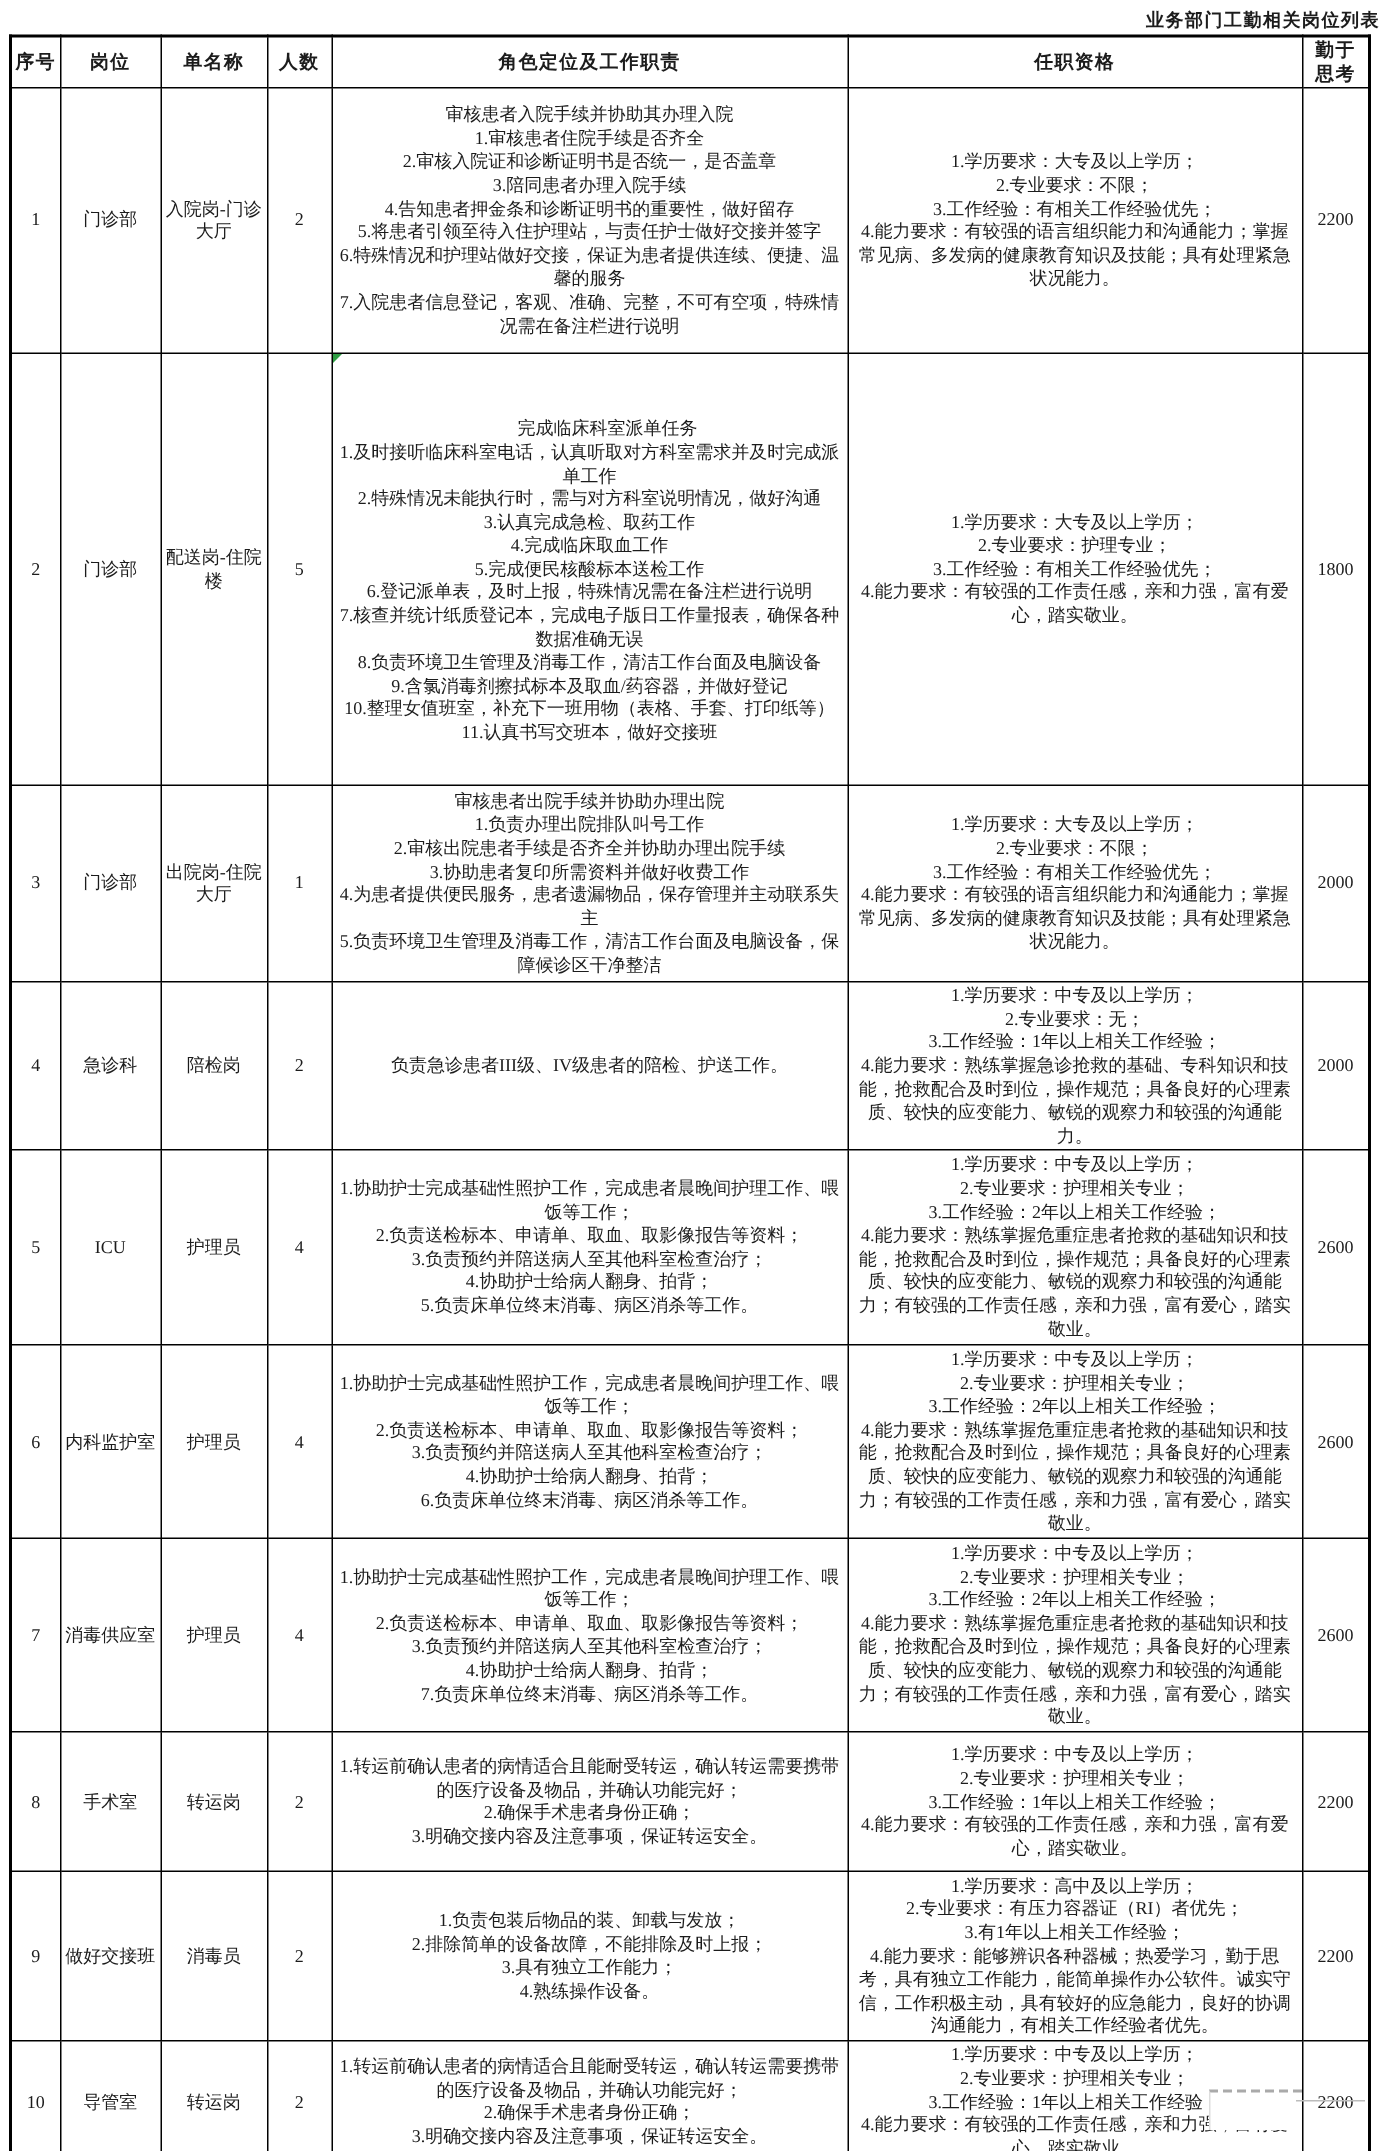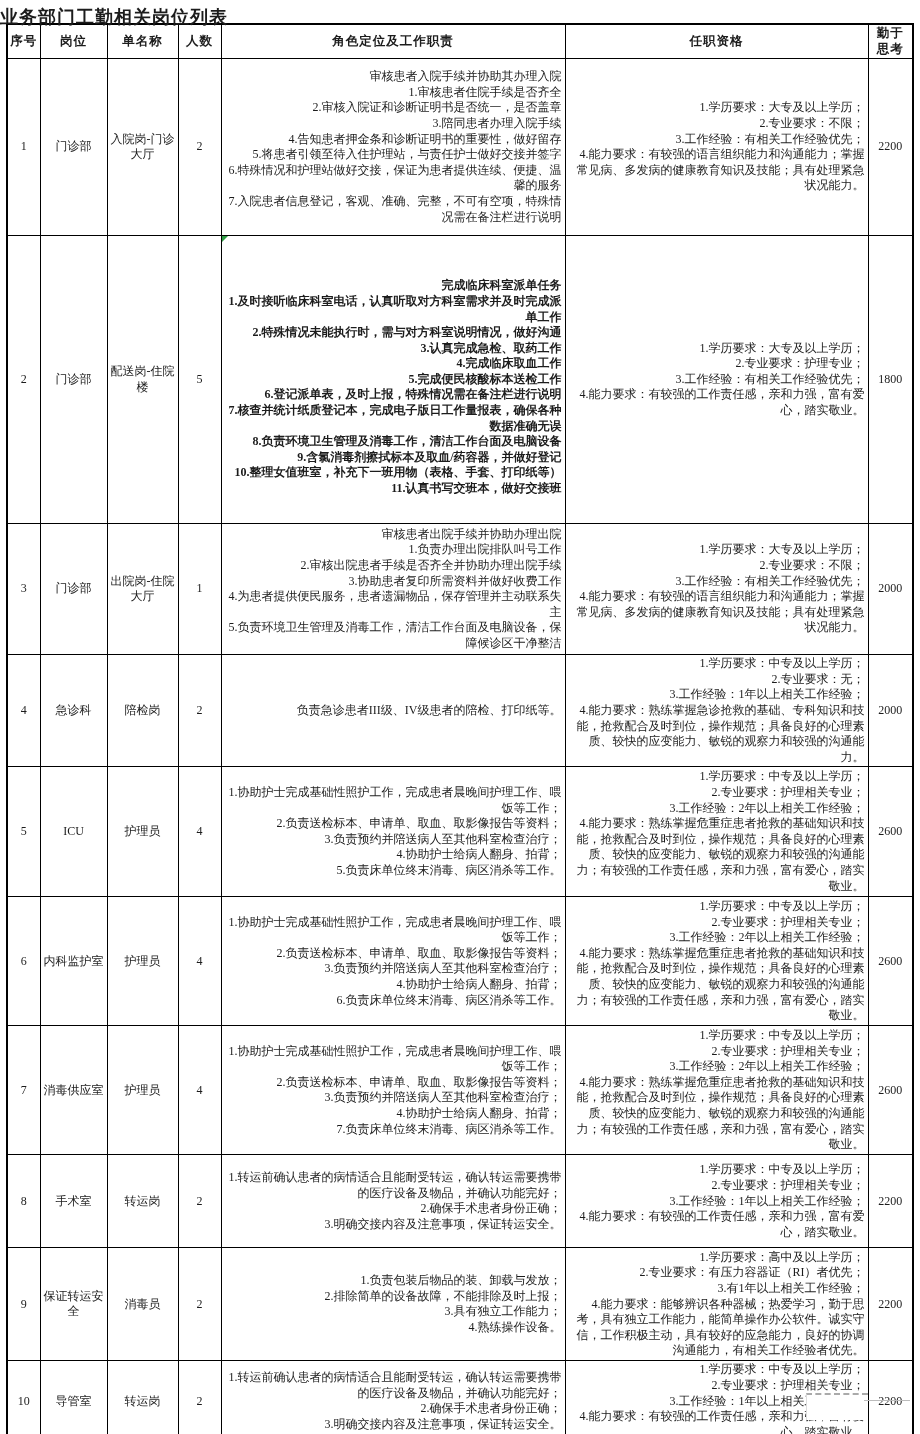--- a/index.html
+++ b/index.html
@@ -3,40 +3,40 @@
 <meta charset="utf-8">
 <style>
   * { margin:0; padding:0; box-sizing:border-box; }
   html,body { background:#ffffff; }
   body {
     width:920px; height:1434px; position:relative; overflow:hidden;
     font-family:"Liberation Serif","DejaVu Serif",serif;
     color:#1c1c1c;
   }
   .doc-title {
-    height:23px; padding-top:5px; text-align:left;
-    font-size:18px; font-weight:bold; letter-spacing:1px;
+    height:23px; padding-top:5px; text-align:right;
+    font-size:12px; font-weight:bold; letter-spacing:1px;
   }
   table.pos-table {
     width:906px; margin:0 auto; border-collapse:collapse; table-layout:fixed;
     border:2px solid #000;
   }
   .pos-table th, .pos-table td {
     border:1px solid #000;
     font-size:12px; line-height:15.6px;
     vertical-align:middle;
   }
   .pos-table th {
     font-weight:bold; font-size:12.5px; letter-spacing:1px;
     height:32px; text-align:center; padding:1px 2px;
   }
   .pos-table td { padding:1px 3px; }
   .c-center { text-align:center; }
-  .c-text { text-align:right; white-space:pre-wrap; overflow-wrap:break-word; }
-  .flagged { position:relative;font-weight:bold; }
+  .c-text { text-align:center; white-space:pre-wrap; overflow-wrap:break-word; }
+  .flagged { position:relative; }
   .flag {
     position:absolute; top:0; left:0; width:0; height:0;
     border-top:6px solid #2f9e44; border-right:6px solid transparent;
   }
   tr.r1 { height:177px; }
   tr.r2 { height:288px; }
   tr.r3 { height:131px; }
   tr.r4 { height:112px; }
   tr.r5 { height:130px; }
   tr.r6 { height:129px; }
@@ -141,21 +141,21 @@
 2.专业要求：不限；
 3.工作经验：有相关工作经验优先；
 4.能力要求：有较强的语言组织能力和沟通能力；掌握常见病、多发病的健康教育知识及技能；具有处理紧急状况能力。</td>
       <td class="c-center">2000</td>
     </tr>
     <tr class="r4">
       <td class="c-center">4</td>
       <td class="c-center">急诊科</td>
       <td class="c-center">陪检岗</td>
       <td class="c-center">2</td>
-      <td class="c-text">负责急诊患者III级、IV级患者的陪检、打印纸等。</td>
+      <td class="c-text">负责急诊患者III级、IV级患者的陪检、护送工作。</td>
       <td class="c-text">1.学历要求：中专及以上学历；
 2.专业要求：无；
 3.工作经验：1年以上相关工作经验；
 4.能力要求：熟练掌握急诊抢救的基础、专科知识和技能，抢救配合及时到位，操作规范；具备良好的心理素质、较快的应变能力、敏锐的观察力和较强的沟通能力。</td>
       <td class="c-center">2000</td>
     </tr>
     <tr class="r5">
       <td class="c-center">5</td>
       <td class="c-center">ICU</td>
       <td class="c-center">护理员</td>
@@ -212,21 +212,21 @@
 2.确保手术患者身份正确；
 3.明确交接内容及注意事项，保证转运安全。</td>
       <td class="c-text">1.学历要求：中专及以上学历；
 2.专业要求：护理相关专业；
 3.工作经验：1年以上相关工作经验；
 4.能力要求：有较强的工作责任感，亲和力强，富有爱心，踏实敬业。</td>
       <td class="c-center">2200</td>
     </tr>
     <tr class="r9">
       <td class="c-center">9</td>
-      <td class="c-center">保证转运安全</td>
+      <td class="c-center">做好交接班</td>
       <td class="c-center">消毒员</td>
       <td class="c-center">2</td>
       <td class="c-text">1.负责包装后物品的装、卸载与发放；
 2.排除简单的设备故障，不能排除及时上报；
 3.具有独立工作能力；
 4.熟练操作设备。</td>
       <td class="c-text">1.学历要求：高中及以上学历；
 2.专业要求：有压力容器证（RI）者优先；
 3.有1年以上相关工作经验；
 4.能力要求：能够辨识各种器械；热爱学习，勤于思考，具有独立工作能力，能简单操作办公软件。诚实守信，工作积极主动，具有较好的应急能力，良好的协调沟通能力，有相关工作经验者优先。</td>

